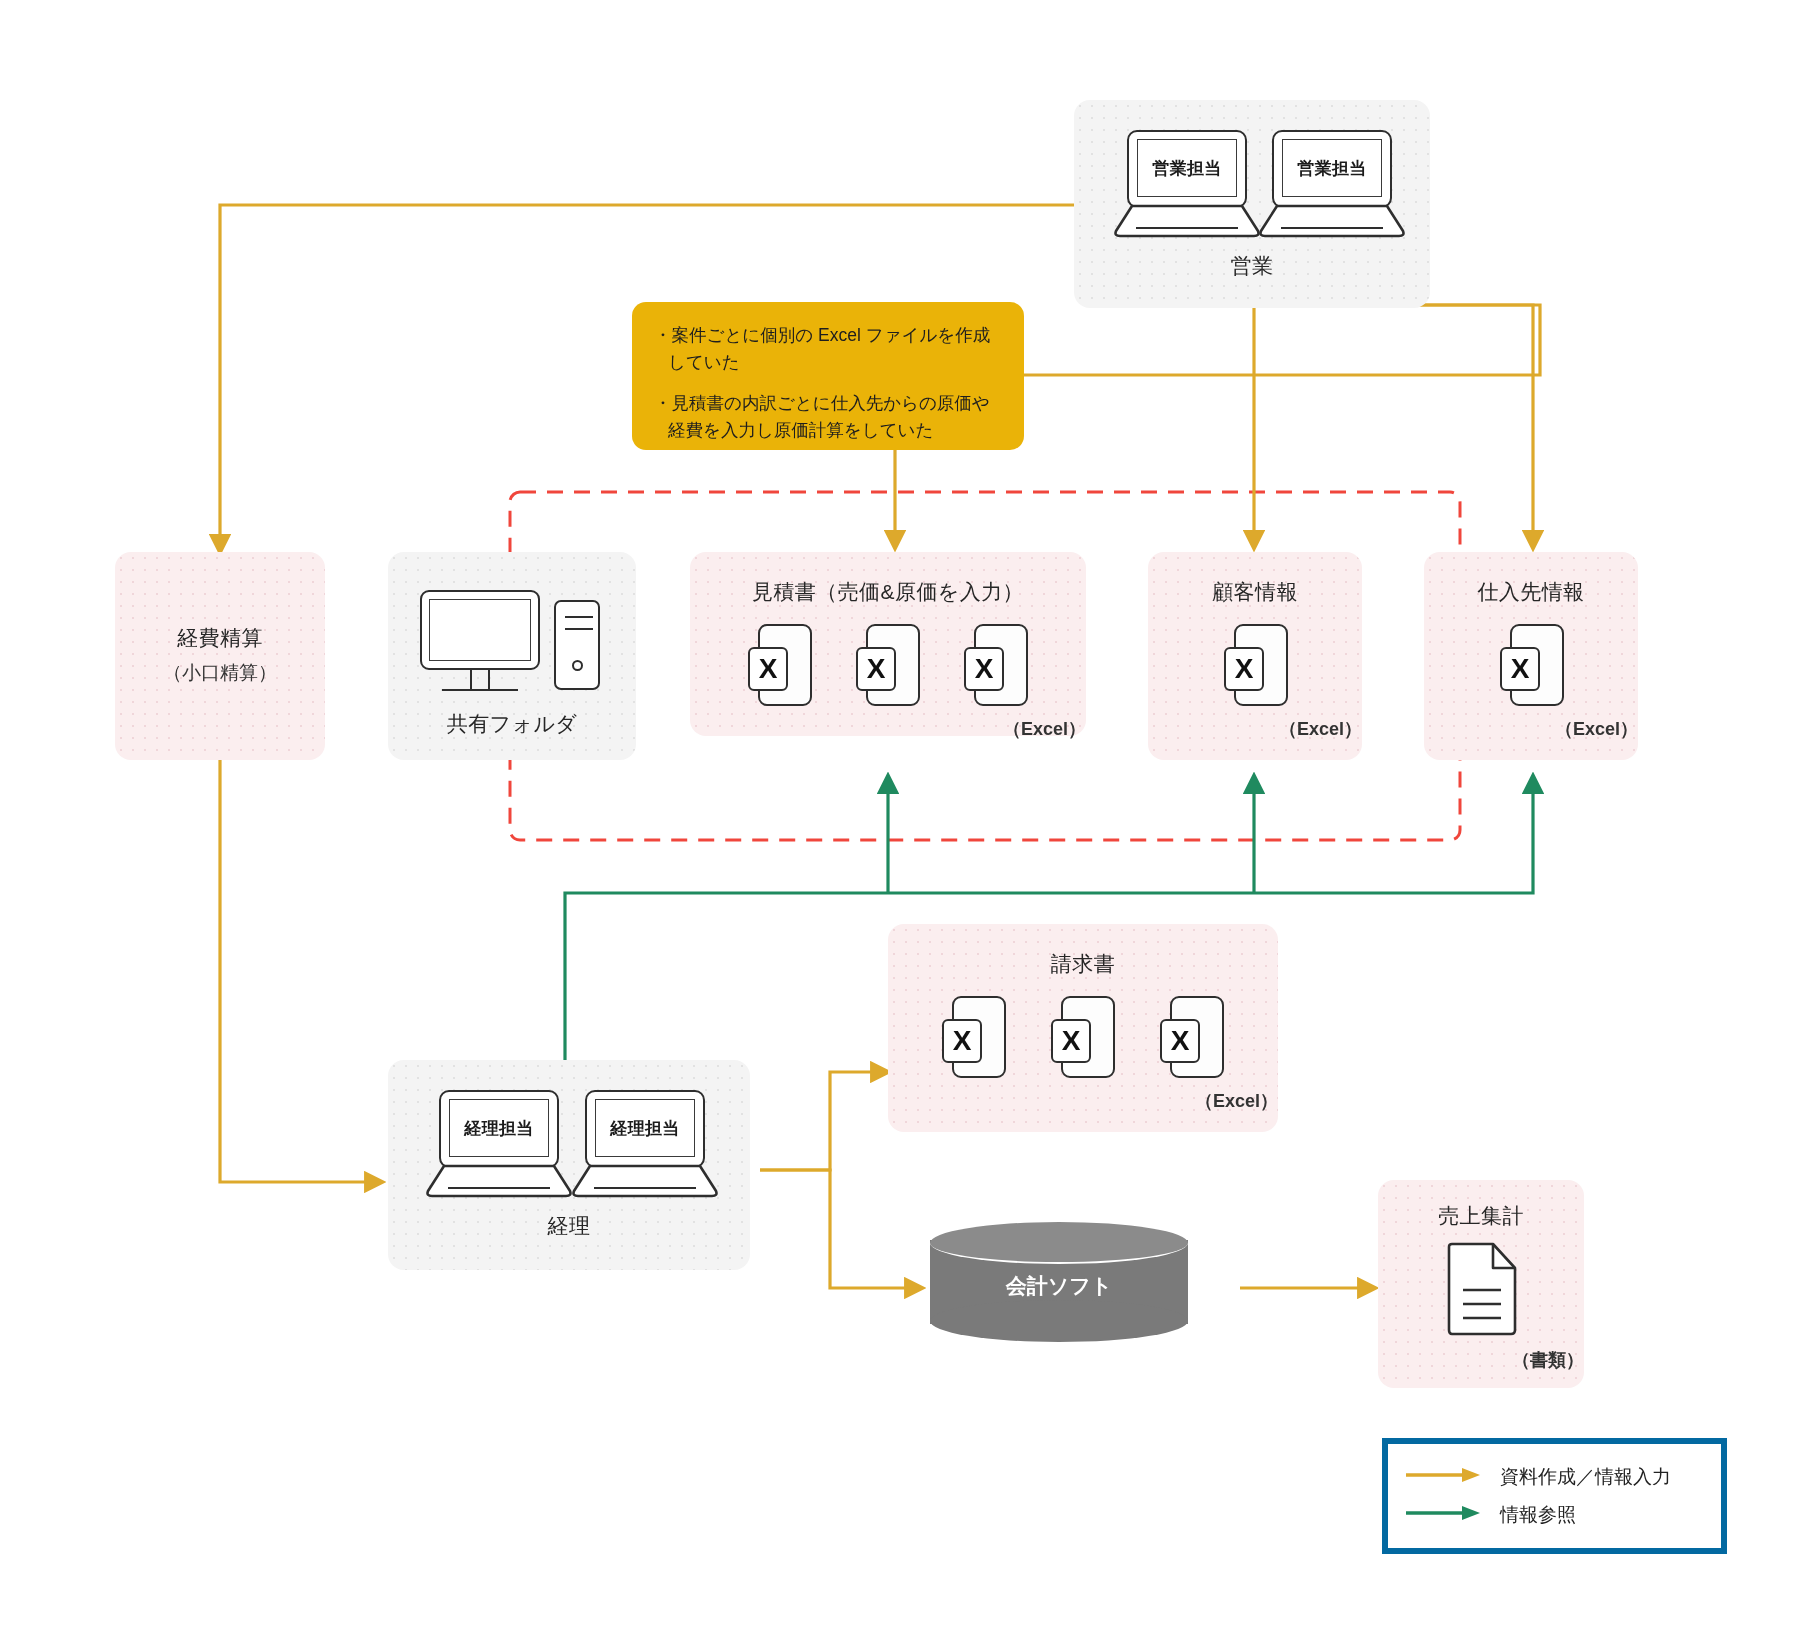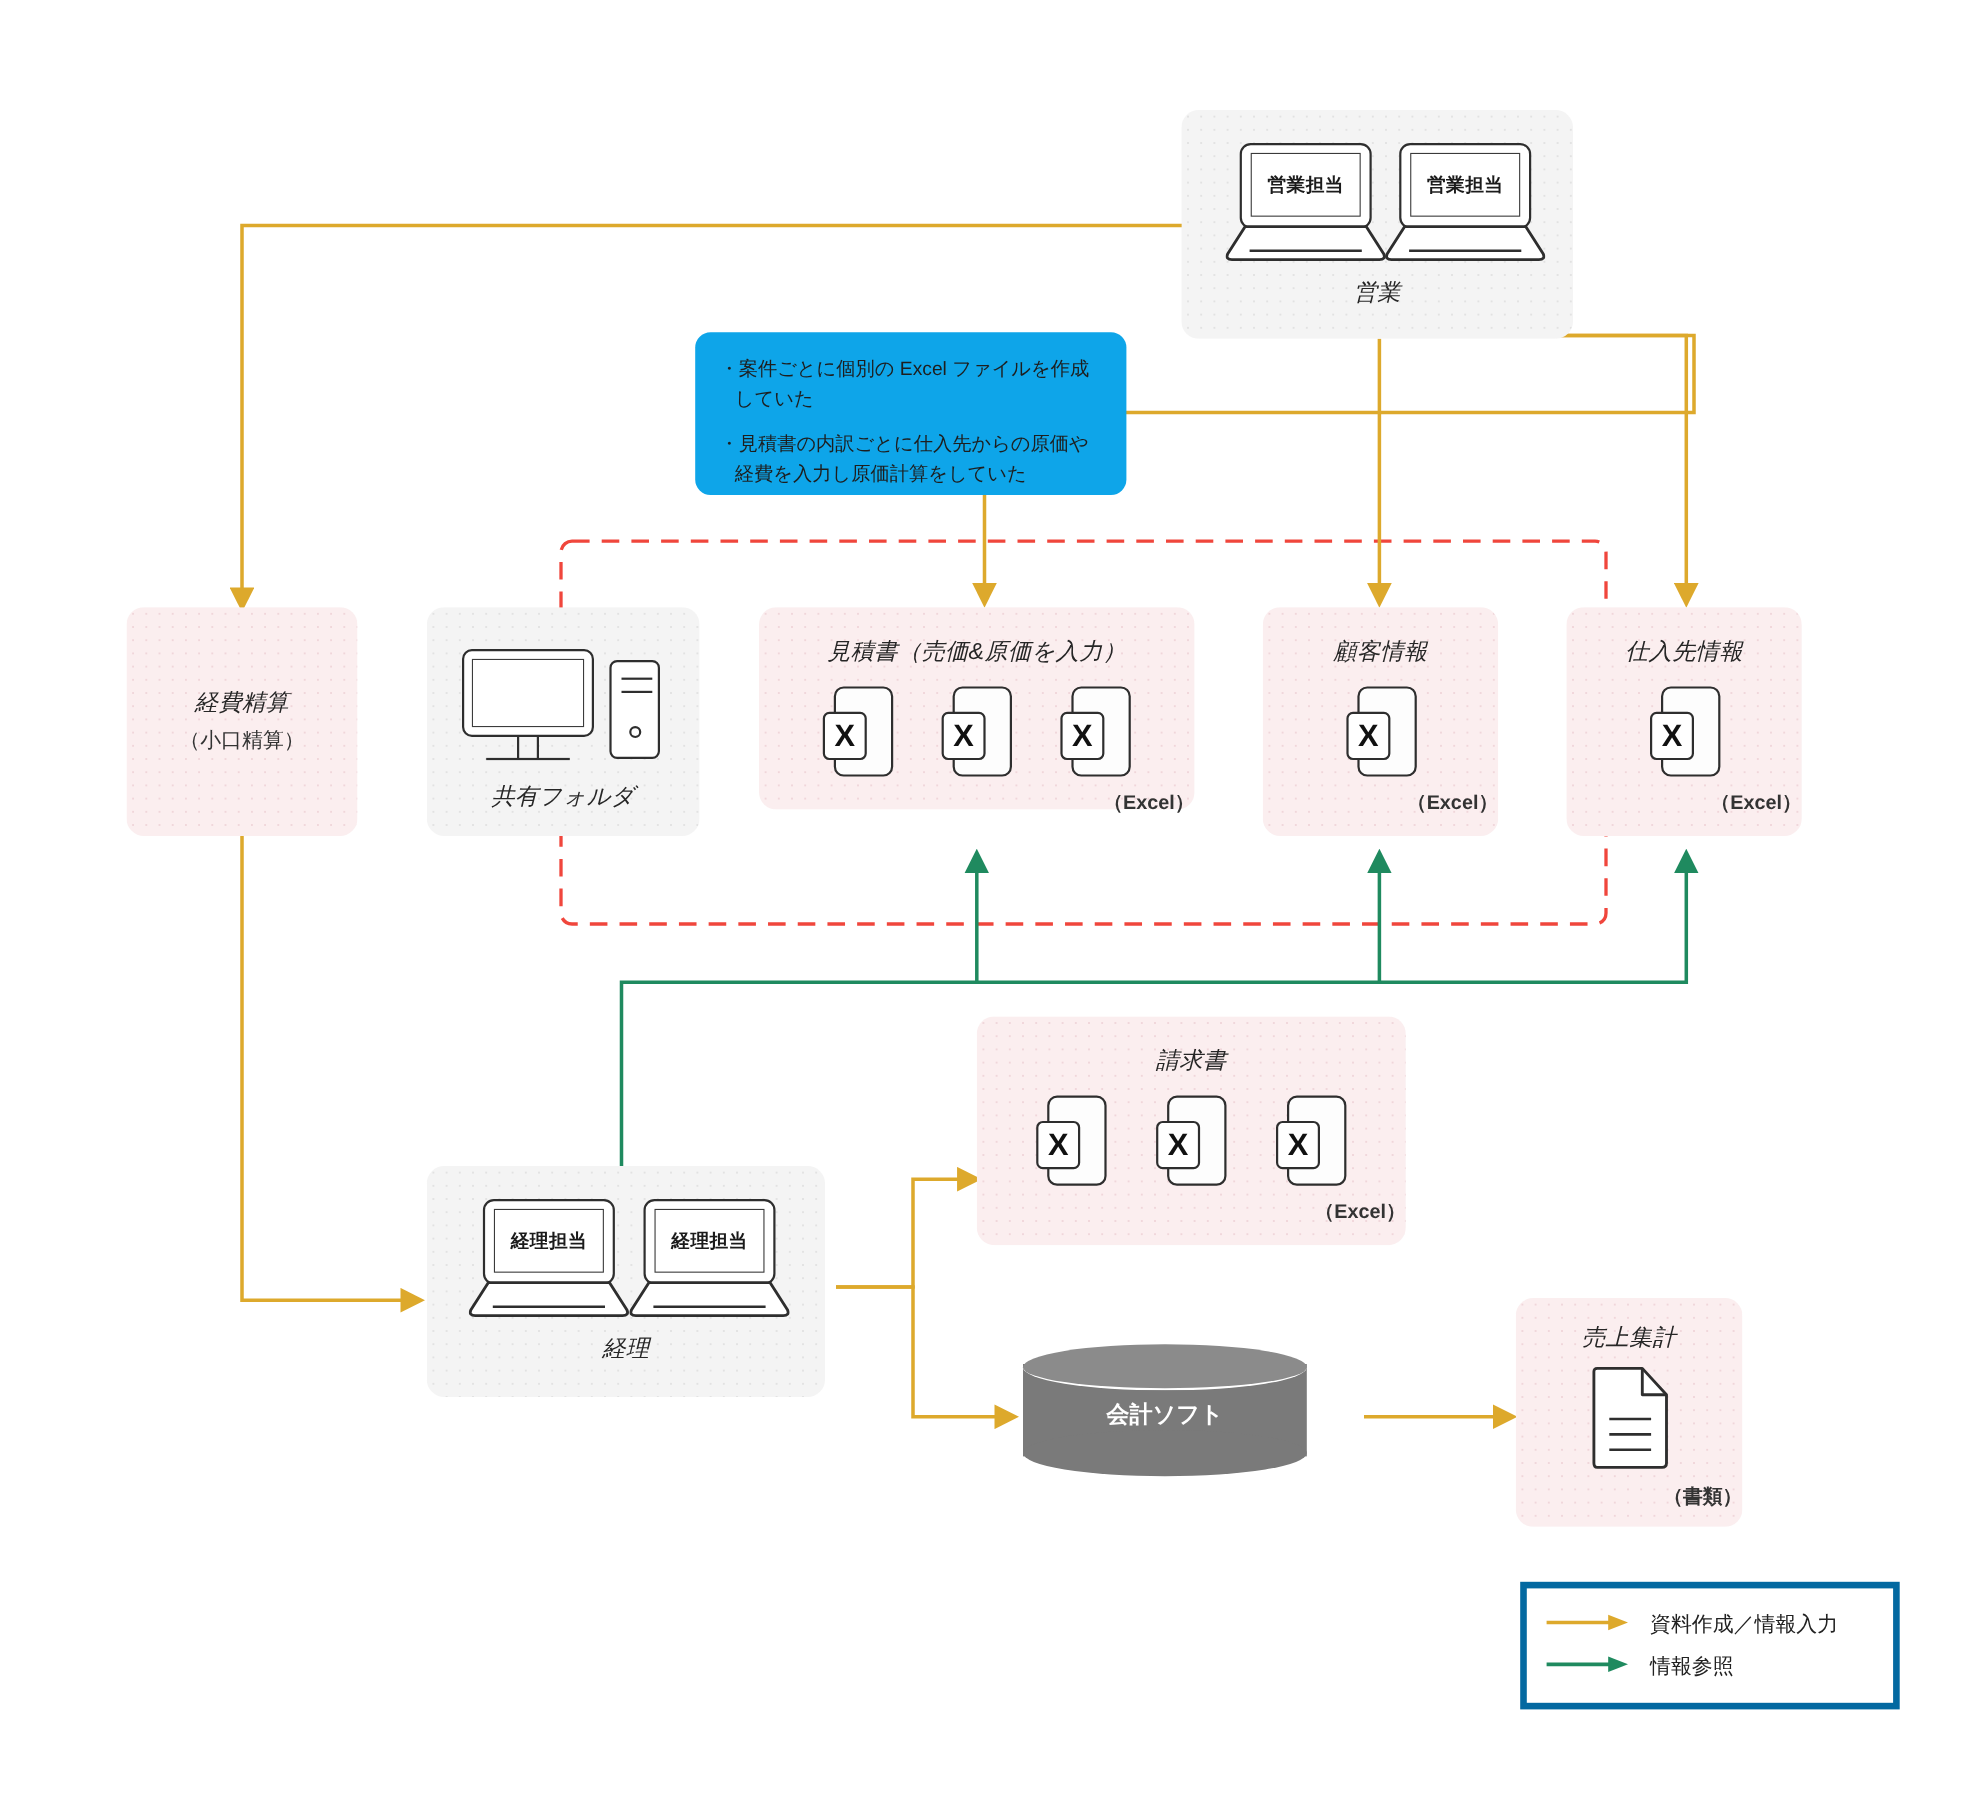--- a/index.html
+++ b/index.html
@@ -19,25 +19,25 @@
   .pinkbox {
     background-color:#fbeeef;
     background-image:radial-gradient(#f0d6da 1px, transparent 1.1px);
     background-size:12px 12px;
   }
   .graybox {
     background-color:#f4f4f4;
     background-image:radial-gradient(#e2e2e2 1px, transparent 1.1px);
     background-size:12px 12px;
   }
-  .bluebox { background:#0ea5e9; border-radius:14px; }
+  .bluebox { background:#eab308; border-radius:14px; }
 
   .title {
     position:absolute; left:0; right:0; text-align:center;
-    font-size:21px; color:#262626; letter-spacing:.02em;font-style:italic;
+    font-size:21px; color:#262626; letter-spacing:.02em;
   }
   .sub {
     position:absolute; left:0; right:0; text-align:center;
     font-size:19px; color:#333;
   }
   .caption {
     position:absolute; left:0; right:0; text-align:right;
     font-size:18px; color:#333;font-weight:bold;
   }
 

